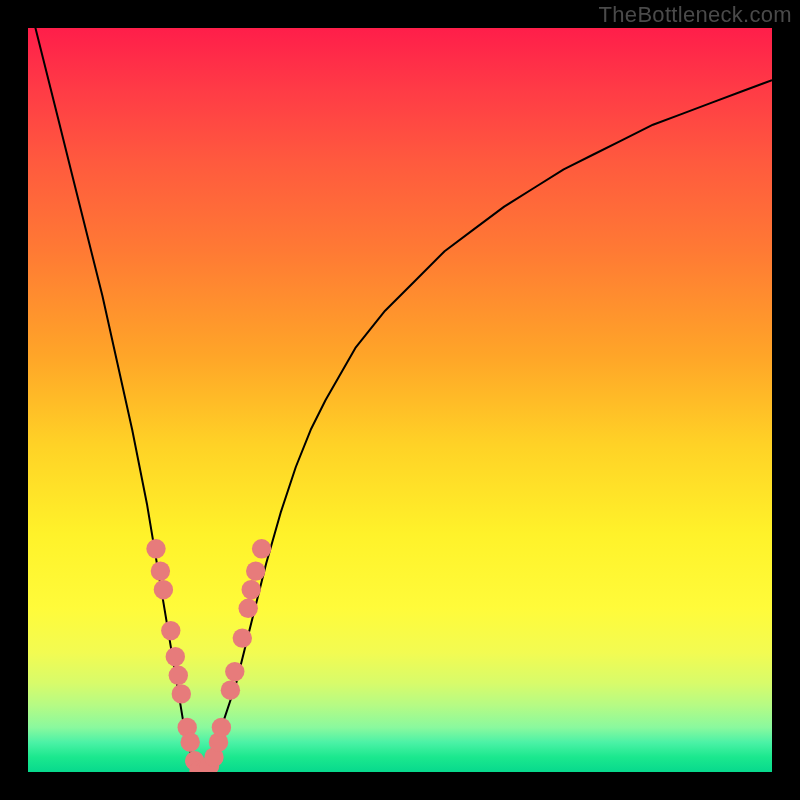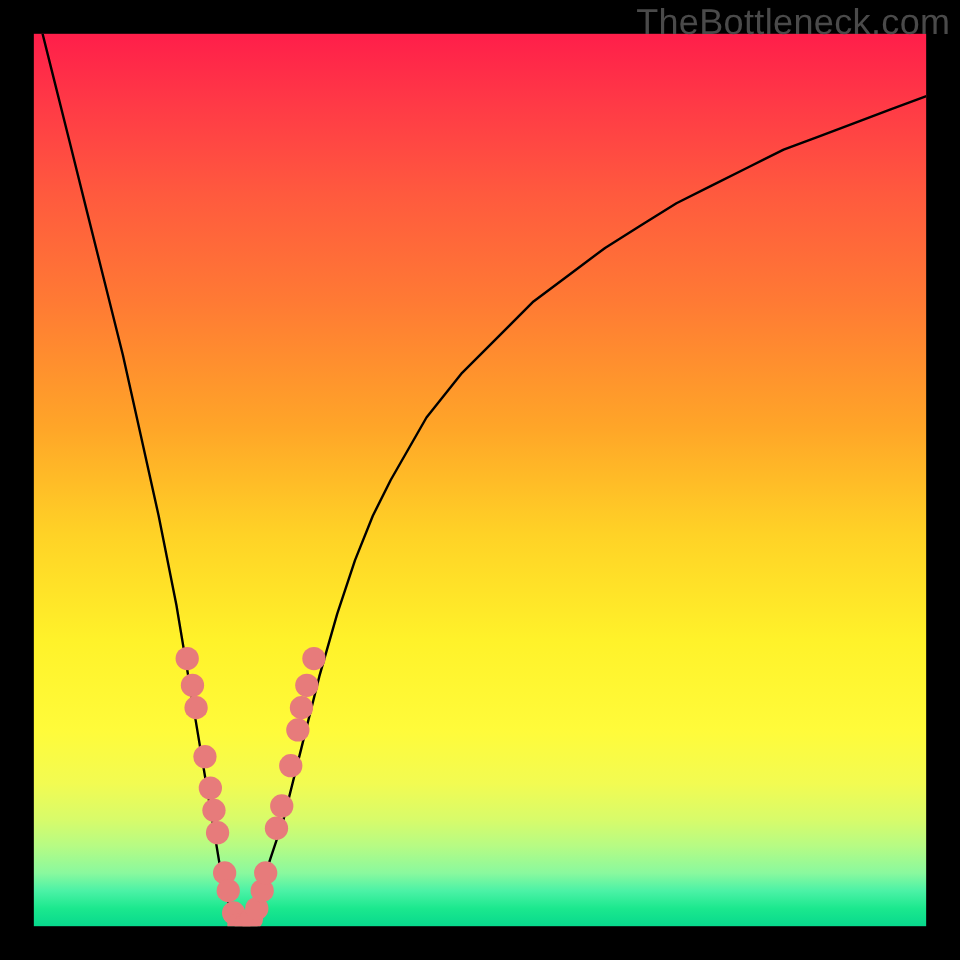--- a/index.html
+++ b/index.html
@@ -53,21 +53,21 @@
     position: absolute;
     inset: 0;
     width: 100%;
     height: 100%;
   }
   .watermark {
     position: absolute;
     top: 2px;
     right: 8px;
     color: #4a4a4a;
-    font-size: 30px;
+    font-size: 22px;
     font-weight: 500;
     letter-spacing: 0.3px;
   }
 </style>
 </head>
 <body>
 
 <div class="frame">
   <div class="plot-area">
     <div class="gradient"></div>

